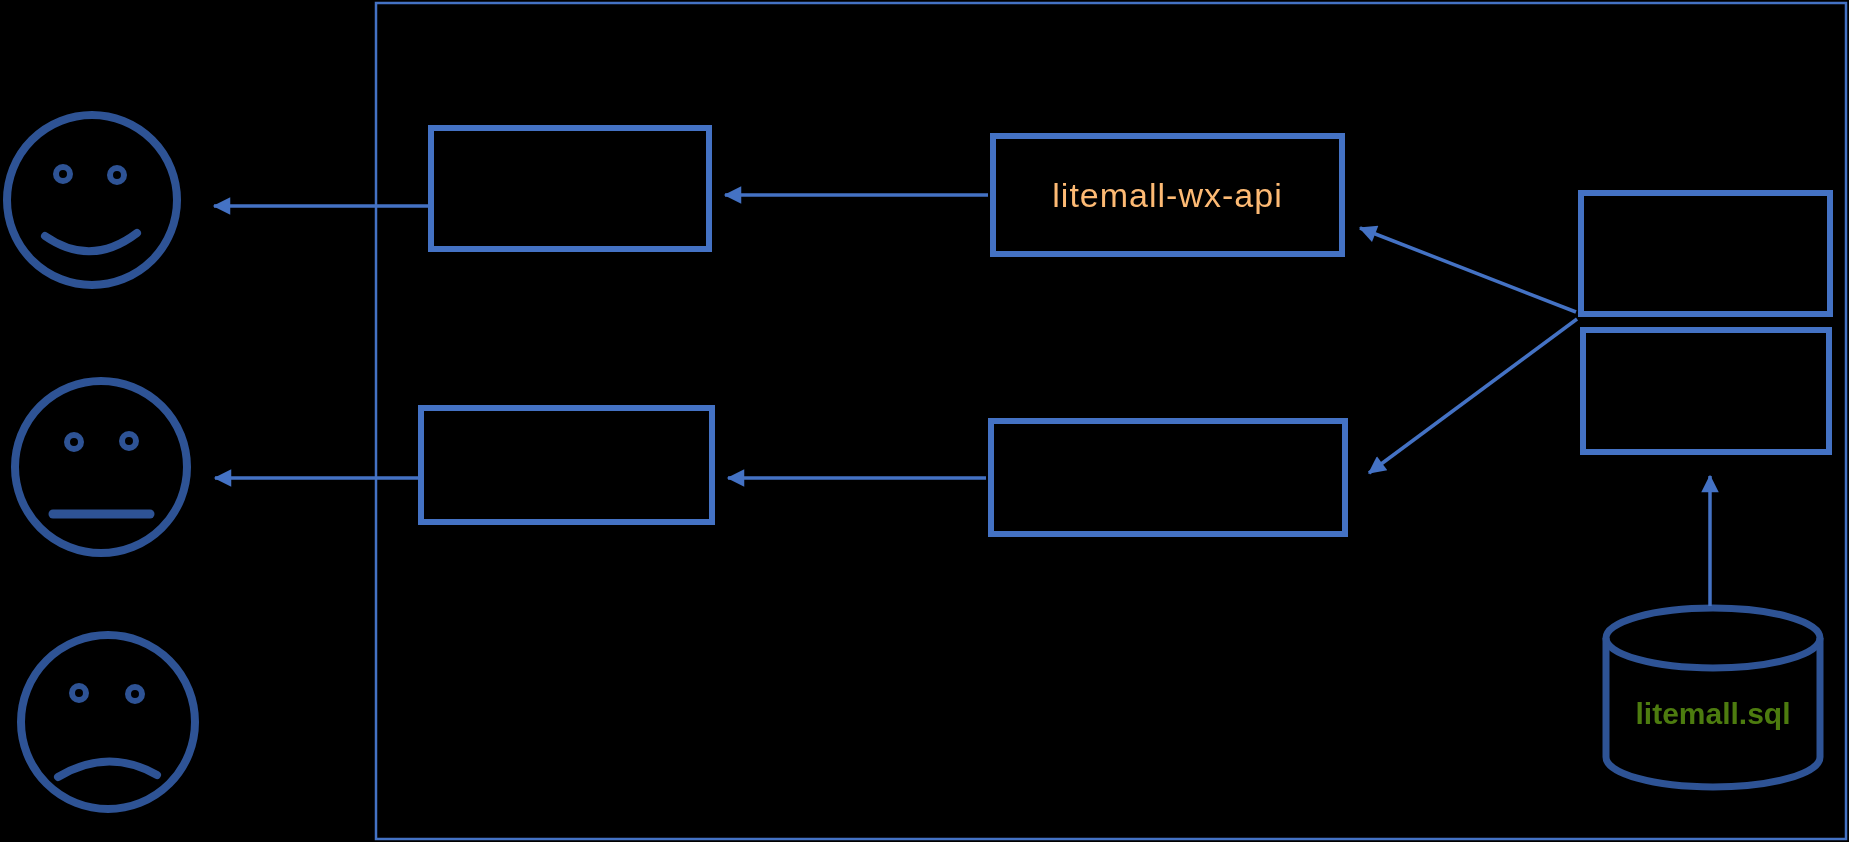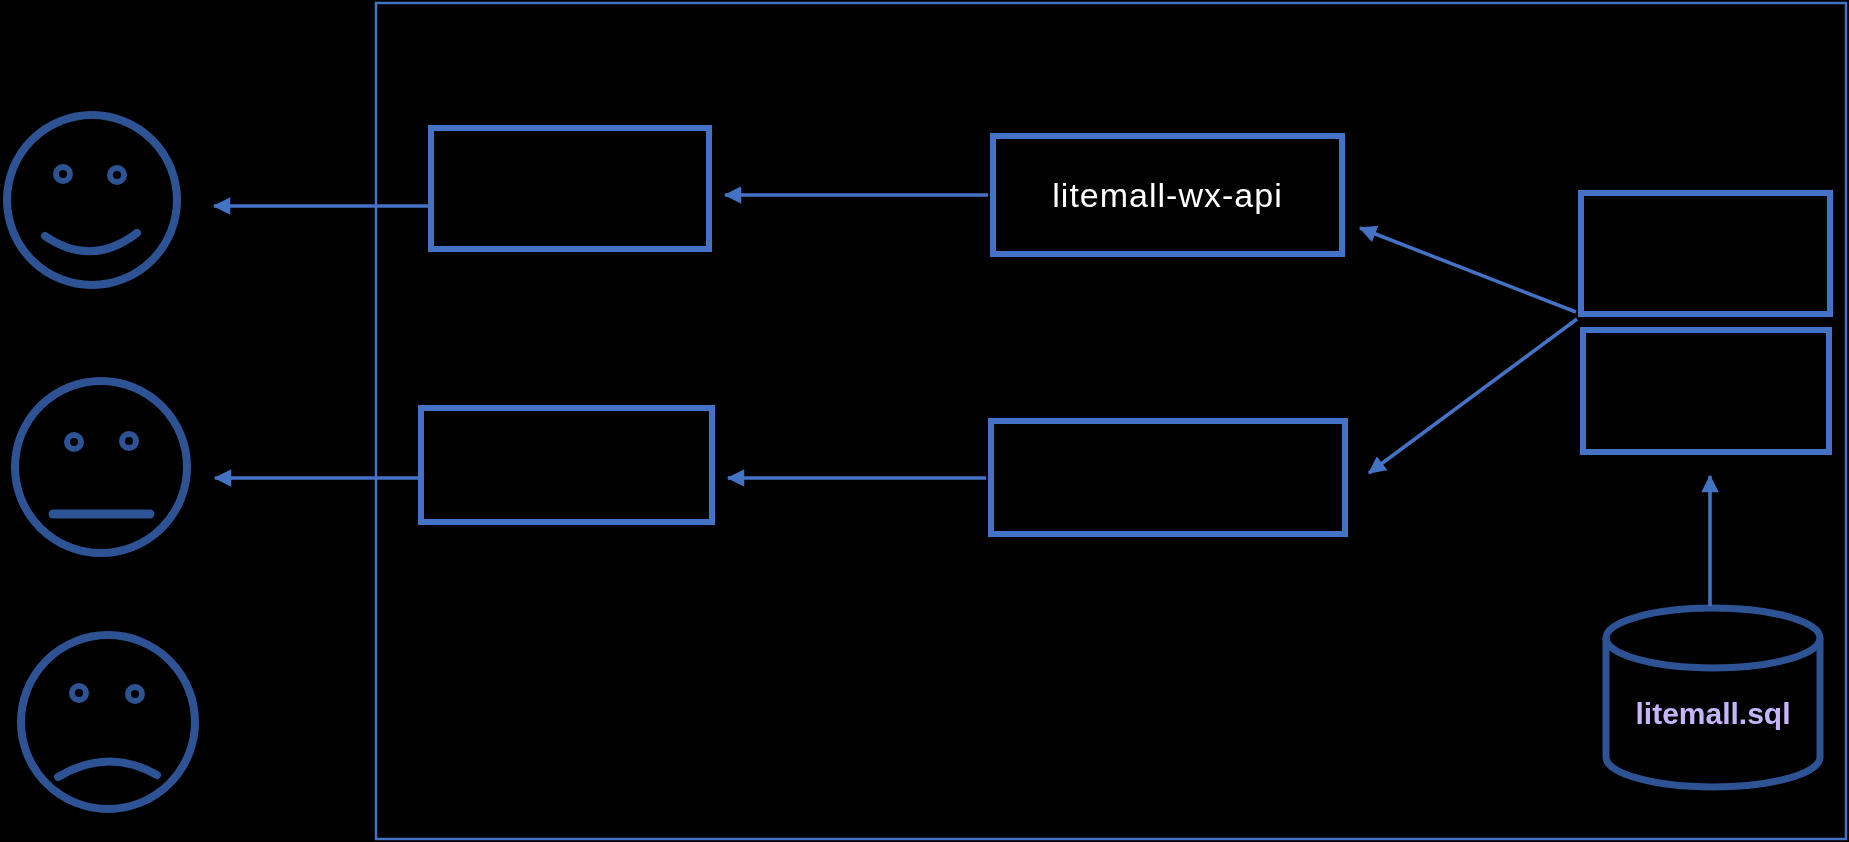--- a/index.html
+++ b/index.html
@@ -2,23 +2,23 @@
 <html><head>
 <meta charset="utf-8">
 <style>
   html,body{margin:0;padding:0;background:#000;}
   #stage{position:relative;width:1849px;height:842px;background:#000;overflow:hidden;
          font-family:"Liberation Sans",sans-serif;}
   #diagram-svg{position:absolute;left:0;top:0;}
   .label{position:absolute;display:flex;align-items:center;justify-content:center;
          white-space:nowrap;}
   #wx-api-label{left:990px;top:133px;width:355px;height:124px;
-    font-size:34px;font-weight:300;letter-spacing:1px;color:#ffffff;}
+    font-size:34px;font-weight:300;letter-spacing:1px;color:#fdba74;}
   #db-label{left:1598px;top:696px;width:230px;height:36px;
-    font-size:30px;font-weight:bold;color:#c4b5fd;}
+    font-size:30px;font-weight:bold;color:#4d7c0f;}
 </style>
 </head>
 <body>
 
 <div id="stage">
 
   <svg id="diagram-svg" width="1849" height="842" viewBox="0 0 1849 842">
     <defs>
       <marker id="arrow" viewBox="0 0 10 10" refX="9.3" refY="5" markerWidth="6" markerHeight="5" orient="auto">
         <path d="M0,0 L10,5 L0,10 Z" fill="#4472C4"></path>

